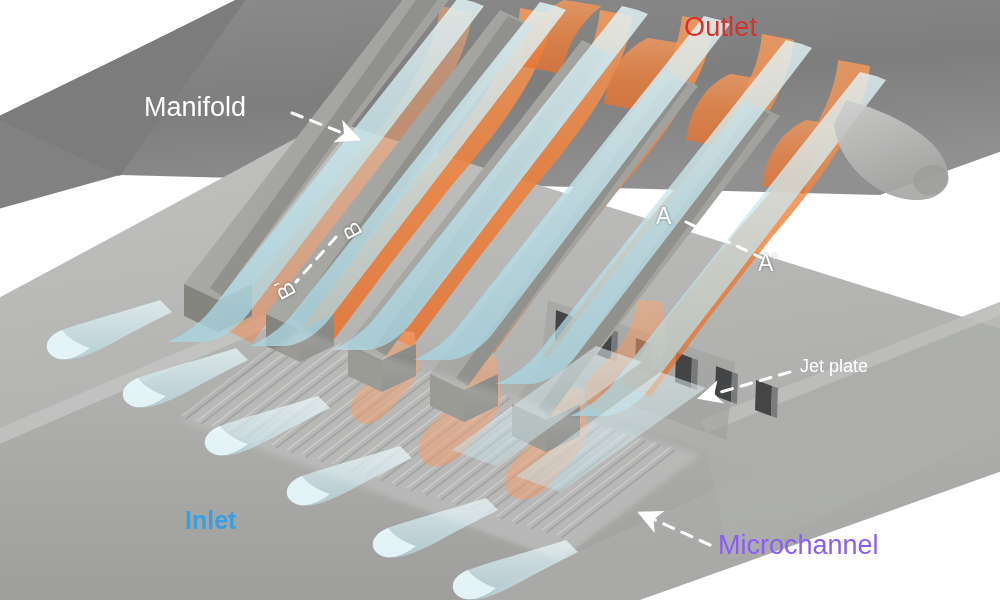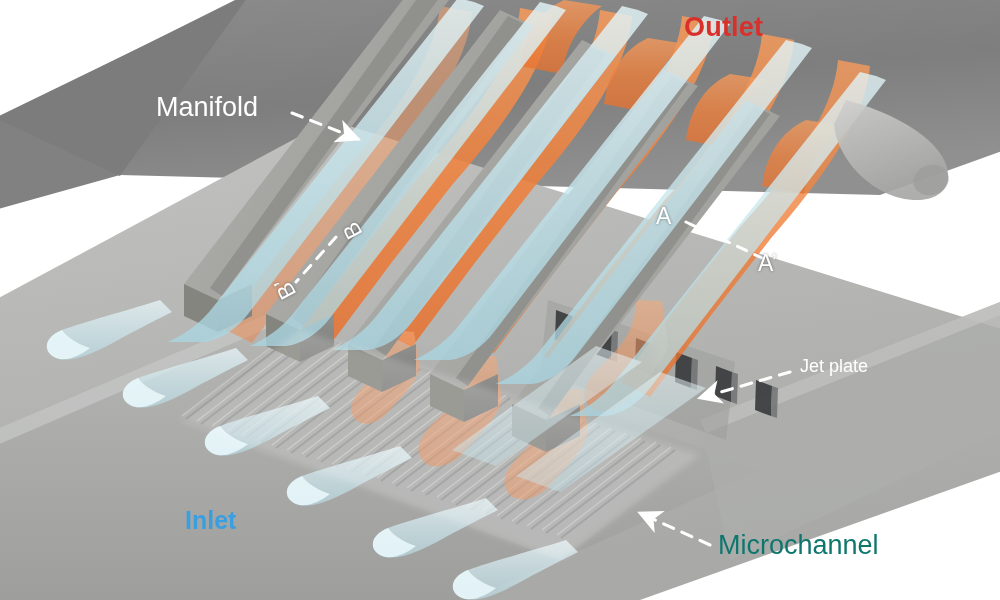--- a/index.html
+++ b/index.html
@@ -2,25 +2,25 @@
 <html><head>
 <meta charset="utf-8">
 <title>Manifold Microchannel Jet Impingement Cooler</title>
 <style>
   html,body{margin:0;padding:0;background:#ffffff;}
   body{width:1000px;height:600px;overflow:hidden;
        font-family:"Liberation Sans","DejaVu Sans",sans-serif;}
   #stage{position:relative;width:1000px;height:600px;overflow:hidden;background:#ffffff;}
   #scene{position:absolute;inset:0;}
   .lbl{position:absolute;white-space:nowrap;pointer-events:none;}
-  .lbl-outlet{left:684px;top:12px;font-size:27px;font-weight:700;color:#d9302c;letter-spacing:.2px;}
-  .lbl-manifold{left:156px;top:92px;font-size:27px;font-weight:400;color:#ffffff;}
+  .lbl-outlet{left:684px;top:12px;font-size:27px;font-weight:400;color:#d9302c;letter-spacing:.2px;}
+  .lbl-manifold{left:144px;top:92px;font-size:27px;font-weight:400;color:#ffffff;}
   .lbl-inlet{left:185px;top:474px;font-size:25px;font-weight:700;color:#3a9fe0;margin-top:32px;}
   .lbl-jetplate{left:800px;top:356px;font-size:18px;font-weight:400;color:#ffffff;}
-  .lbl-micro{left:718px;top:545px;font-size:27px;font-weight:400;color:#0f766e;
+  .lbl-micro{left:718px;top:545px;font-size:27px;font-weight:400;color:#8b5cf6;
              transform:translateY(-50%);}
   .lbl-sec{position:absolute;font-size:23px;color:#ffffff;font-weight:400;
            text-shadow:0 0 3px rgba(0,0,0,.45);}
   .lbl-A{left:656px;top:203px;}
   .lbl-Ap{left:758px;top:250px;}
   .lbl-B{left:345px;top:217px;transform:rotate(-118deg);transform-origin:50% 50%;}
   .lbl-Bp{left:275px;top:275px;transform:rotate(-118deg);transform-origin:50% 50%;}
 </style>
 </head>
 <body>

